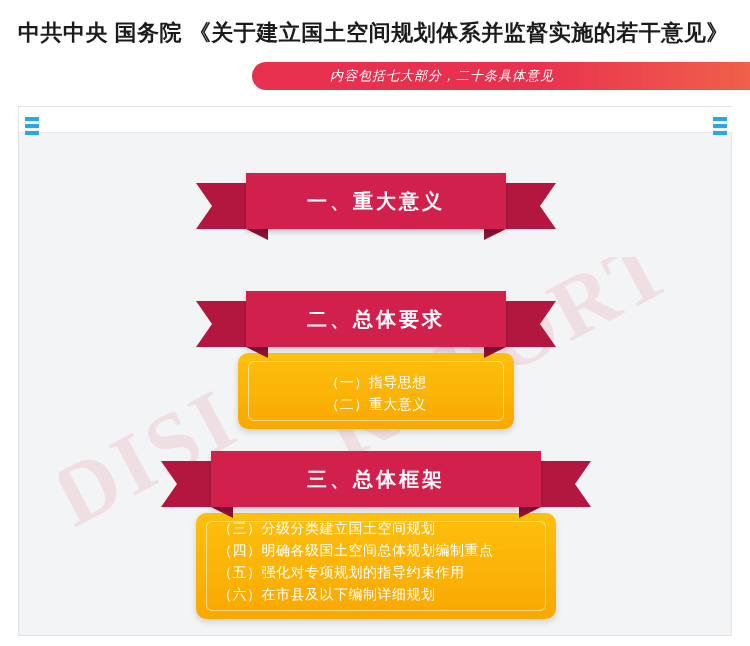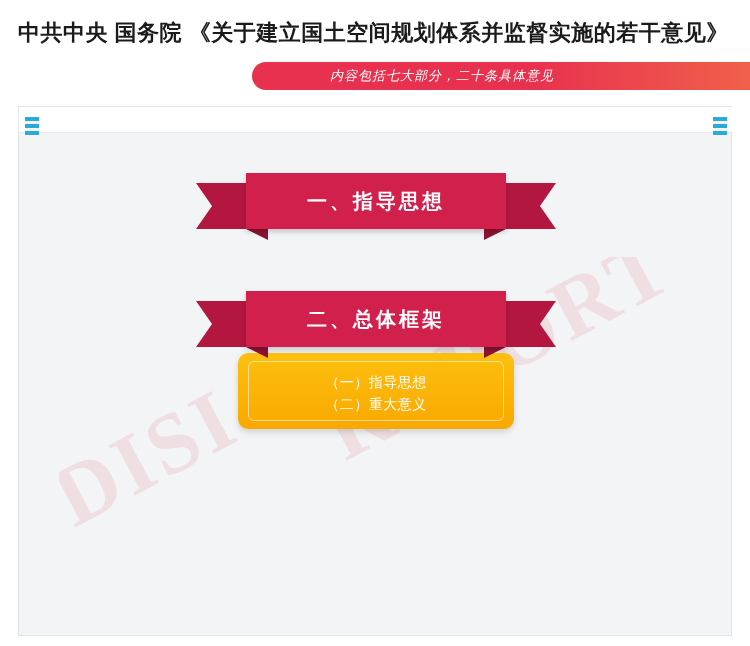--- a/index.html
+++ b/index.html
@@ -257,39 +257,58 @@
   <div class="stage">
 
     <div class="section" id="sec1">
       <div class="sec-inner">
         <div class="ribbon-wrap">
           <div class="ribbon-tail left"></div>
           <div class="ribbon-tail right"></div>
           <div class="ribbon-fold left"></div>
           <div class="ribbon-fold right"></div>
           <div class="ribbon-center">
-            <span class="label">一、指导思想</span>
+            <span class="label">一、重大意义</span>
           </div>
         </div>
       </div>
     </div>
 
     <div class="section" id="sec2">
       <div class="sec-inner">
         <div class="ribbon-wrap">
           <div class="ribbon-tail left"></div>
           <div class="ribbon-tail right"></div>
           <div class="ribbon-fold left"></div>
           <div class="ribbon-fold right"></div>
           <div class="ribbon-center">
-            <span class="label">二、总体框架</span>
+            <span class="label">二、总体要求</span>
           </div>
         </div>
         <div class="items-box b2">
           <div class="item-line">（一）指导思想</div>
           <div class="item-line">（二）重大意义</div>
         </div>
       </div>
     </div>
 
+    <div class="section" id="sec3">
+      <div class="sec-inner">
+        <div class="ribbon-wrap wide">
+          <div class="ribbon-tail left"></div>
+          <div class="ribbon-tail right"></div>
+          <div class="ribbon-fold left"></div>
+          <div class="ribbon-fold right"></div>
+          <div class="ribbon-center">
+            <span class="label">三、总体框架</span>
+          </div>
+        </div>
+        <div class="items-box b3">
+          <div class="item-line">（三）分级分类建立国土空间规划</div>
+          <div class="item-line">（四）明确各级国土空间总体规划编制重点</div>
+          <div class="item-line">（五）强化对专项规划的指导约束作用</div>
+          <div class="item-line">（六）在市县及以下编制详细规划</div>
+        </div>
+      </div>
+    </div>
 
   </div>
 </div>
 
 </body></html>

